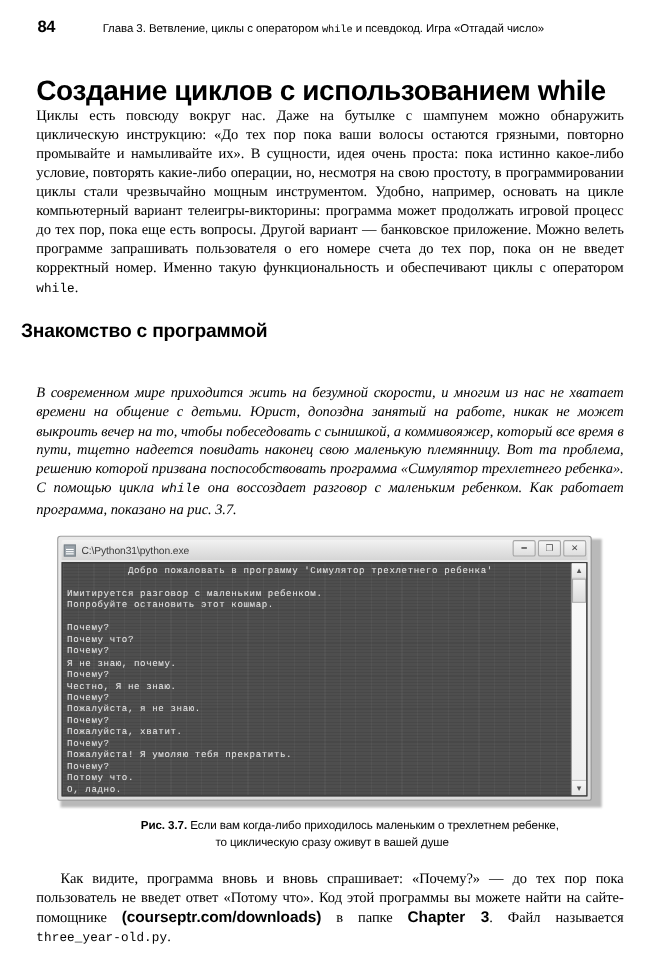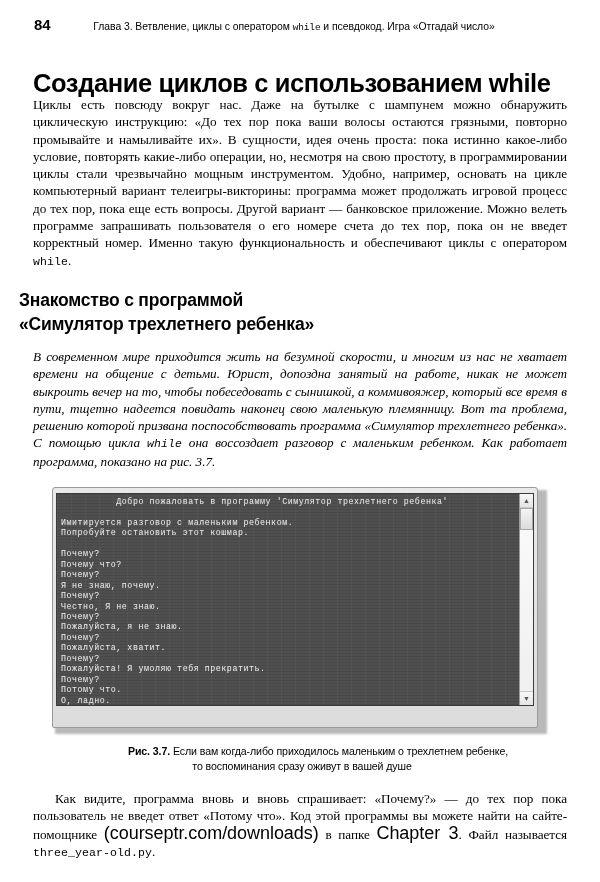--- a/index.html
+++ b/index.html
@@ -92,22 +92,22 @@
     letter-spacing: -0.05px;
   }
   .body-text p { margin: 0; }
   .mono {
     font-family: "Liberation Mono", monospace;
     font-size: 11.5px;
     letter-spacing: 0.1px;
   }
   .sans-bold {
     font-family: "Liberation Sans", sans-serif;
-    font-weight: normal;
-    font-size: 18px;
+    font-weight: bold;
+    font-size: 14px;
   }
 
   #para-1 { top: 96px; }
   #para-2 { top: 348px; font-style: italic; }
   #para-3 { top: 790px; }
   #para-3 { text-indent: 0; }
   #para-3 p.first { text-indent: 22px; }
 
   
   .figure {
@@ -281,31 +281,39 @@
   </div>
 
   <h1 class="section-title">Создание циклов с использованием while</h1>
 
   <div class="body-text" id="para-1">
     <p><span>Циклы есть повсюду вокруг нас. Даже на бутылке с шампунем можно обнаружить циклическую инструкцию: «До тех пор пока ваши волосы остаются грязными, повторно промывайте и намыливайте их». В сущности, идея очень проста: пока истинно какое-либо условие, повторять какие-либо операции, но, несмотря на свою простоту, в программировании циклы стали чрезвычайно мощным инструментом. Удобно, например, основать на цикле компьютерный вариант телеигры-викторины: программа может продолжать игровой процесс до тех пор, пока еще есть вопросы. Другой вариант — банковское приложение. Можно велеть программе запрашивать пользователя о его номере счета до тех пор, пока он не введет корректный номер. Именно такую функциональность и обеспечивают циклы с оператором </span><span class="mono">while</span><span>.</span></p>
   </div>
 
   <h2 class="subsection-title">
     <span>Знакомство с программой</span>
-    <span>«Симулятор трехлетнего ребенка»</span>
   </h2>
 
   <div class="body-text" id="para-2">
     <p><span>В современном мире приходится жить на безумной скорости, и многим из нас не хватает времени на общение с детьми. Юрист, допоздна занятый на работе, никак не может выкроить вечер на то, чтобы побеседовать с сынишкой, а коммивояжер, который все время в пути, тщетно надеется повидать наконец свою маленькую племянницу. Вот та проблема, решению которой призвана поспособствовать программа «Симулятор трехлетнего ребенка». С помощью цикла </span><span class="mono">while</span><span> она воссоздает разговор с маленьким ребенком. Как работает программа, показано на рис. 3.7.</span></p>
   </div>
 
   <div class="figure">
     <div class="win-shadow"></div>
     <div class="win">
 
+      <div class="titlebar">
+        <span class="title-icon"></span>
+        <span class="title-text">C:\Python31\python.exe</span>
+        <div class="win-buttons">
+          <div class="win-btn">━</div>
+          <div class="win-btn">❐</div>
+          <div class="win-btn">✕</div>
+        </div>
+      </div>
 
       <div class="console">
         <div class="console-inner">
           <div class="console-line">          Добро пожаловать в программу 'Симулятор трехлетнего ребенка'</div>
           <div class="console-line blank">&nbsp;</div>
           <div class="console-line">Имитируется разговор с маленьким ребенком.</div>
           <div class="console-line">Попробуйте остановить этот кошмар.</div>
           <div class="console-line blank">&nbsp;</div>
           <div class="console-line">Почему?</div>
           <div class="console-line">Почему что?</div>
@@ -330,20 +338,20 @@
           <div class="sb-track"></div>
           <div class="sb-arrow down">▼</div>
           <div class="sb-thumb"></div>
         </div>
       </div>
 
     </div>
   </div>
 
   <div class="caption">
-    <b>Рис. 3.7.</b><span> Если вам когда-либо приходилось маленьким о трехлетнем ребенке,</span><br><span>то воспоминания сразу оживут в вашей душе</span>
+    <b>Рис. 3.7.</b><span> Если вам когда-либо приходилось маленьким о трехлетнем ребенке,</span><br><span>то циклическую сразу оживут в вашей душе</span>
   </div>
 
   <div class="body-text" id="para-3">
     <p class="first"><span>Как видите, программа вновь и вновь спрашивает: «Почему?» — до тех пор пока пользователь не введет ответ «Потому что». Код этой программы вы можете найти на сайте-помощнике </span><span class="sans-bold">(courseptr.com/downloads)</span><span> в папке </span><span class="sans-bold">Chapter 3</span><span>. Файл называется </span><span class="mono">three_year-old.py</span><span>.</span></p>
   </div>
 
 </div>
 
 </body></html>

